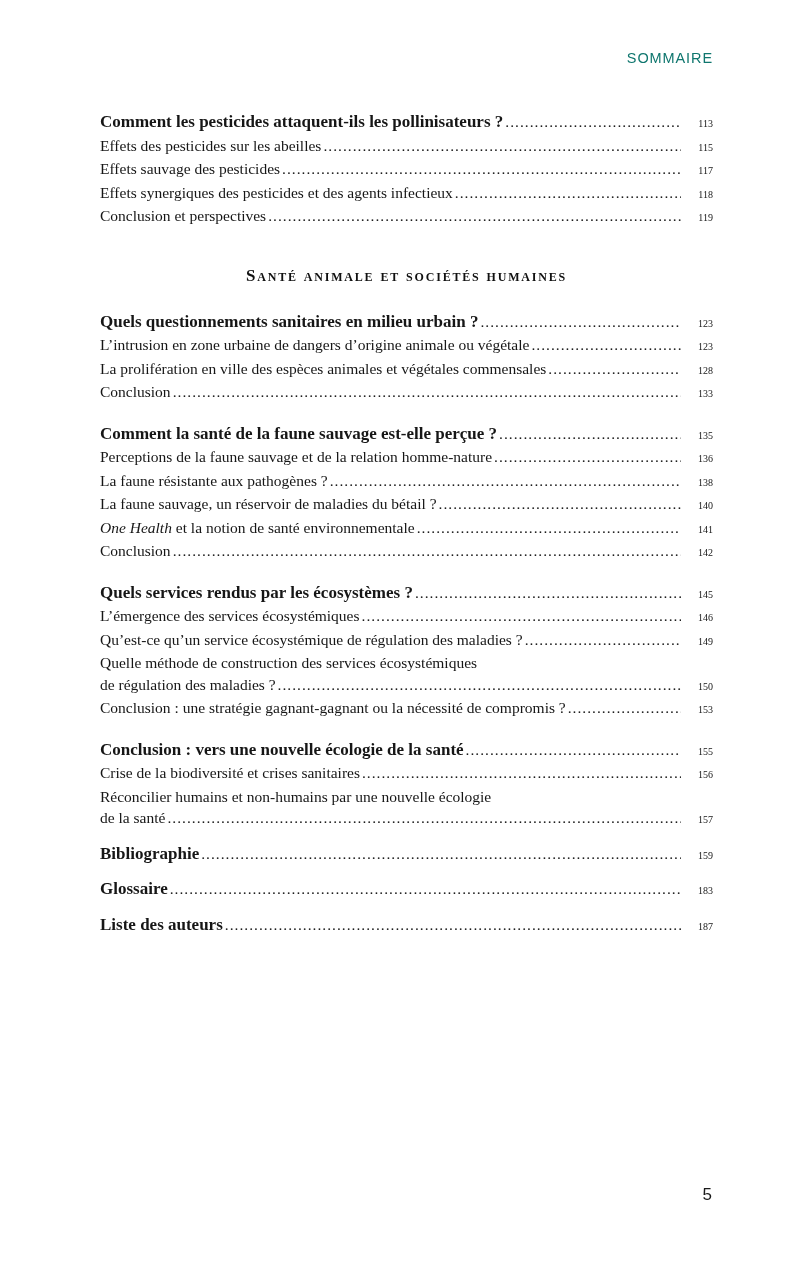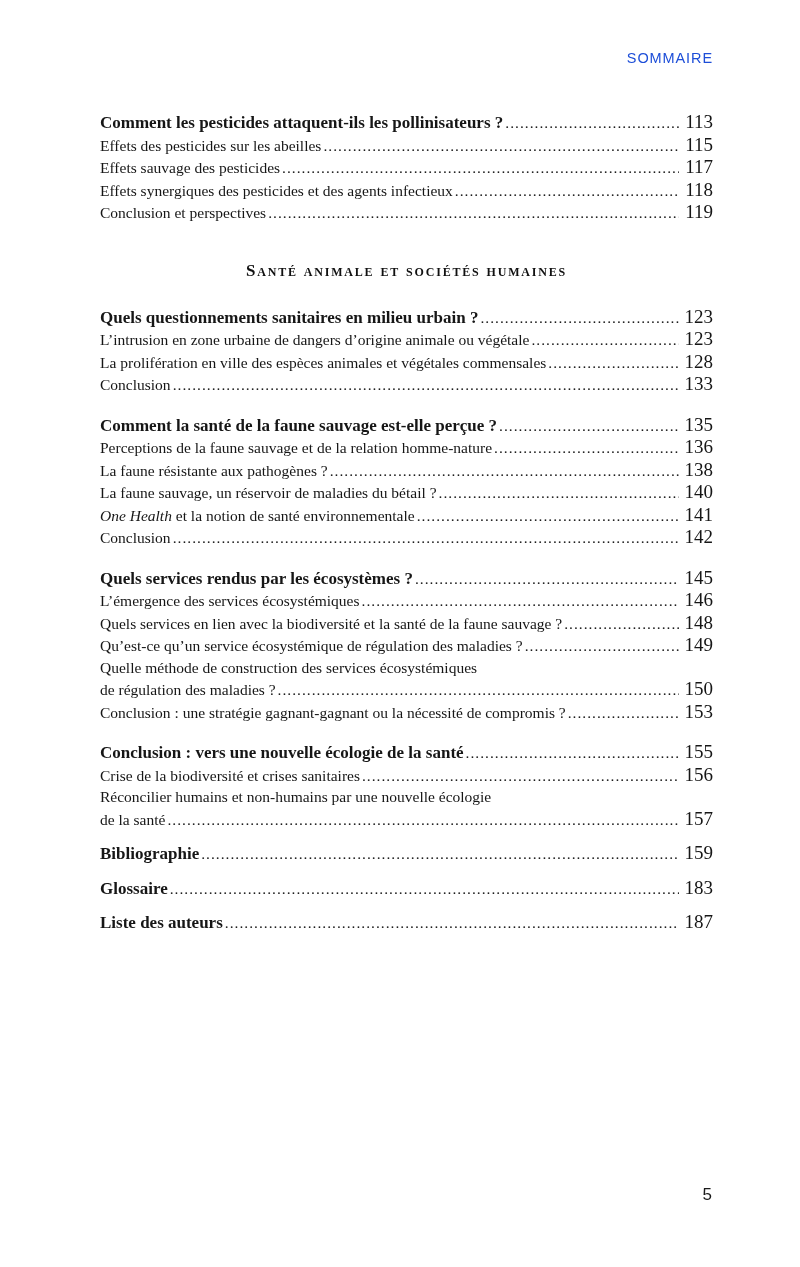--- a/index.html
+++ b/index.html
@@ -18,21 +18,21 @@
   }
   .running-head {
     position: absolute;
     top: 50px;
     left: 100px;
     width: 613px;
     text-align: right;
     font-family: "Liberation Sans", sans-serif;
     font-size: 14.5px;
     letter-spacing: 0.9px;
-    color: #1d4ed8;
+    color: #0f766e;
   }
   .toc {
     position: absolute;
     top: 111px;
     left: 100px;
     width: 613px;
   }
   .section { margin-top: 18px; }
   .section:first-child { margin-top: 0; }
   .section.single { margin-top: 12px; }
@@ -67,23 +67,23 @@
   }
   .leader::after {
     content: "...................................................................................................................................................................................................................";
     font-size: 15.5px;
     letter-spacing: 1px;
     color: #1a1a1a;
   }
   .pagenum {
     flex: 0 0 auto;
     min-width: 26px;
-    text-align: left;
+    text-align: right;
     font-weight: normal;
-    font-size: 19px;
+    font-size: 10px;
   }
   .folio {
     position: absolute;
     right: 88px;
     bottom: 62px;
     font-family: "Liberation Sans", sans-serif;
     font-size: 17px;
     color: #1a1a1a;
   }
 </style>
@@ -183,25 +183,20 @@
           <span class="title">Quels services rendus par les écosystèmes ?</span>
           <span class="leader"></span>
           <span class="pagenum">145</span>
         </div>
         <div class="toc-row">
           <span class="title">L’émergence des services écosystémiques</span>
           <span class="leader"></span>
           <span class="pagenum">146</span>
         </div>
         <div class="toc-row">
-          <span class="title">Quels services en lien avec la biodiversité et la santé de la faune sauvage ?</span>
-          <span class="leader"></span>
-          <span class="pagenum">148</span>
-        </div>
-        <div class="toc-row">
           <span class="title">Qu’est-ce qu’un service écosystémique de régulation des maladies ?</span>
           <span class="leader"></span>
           <span class="pagenum">149</span>
         </div>
         <div class="toc-row nopage">
           <span class="title">Quelle méthode de construction des services écosystémiques</span>
         </div>
         <div class="toc-row">
           <span class="title">de régulation des maladies ?</span>
           <span class="leader"></span>

